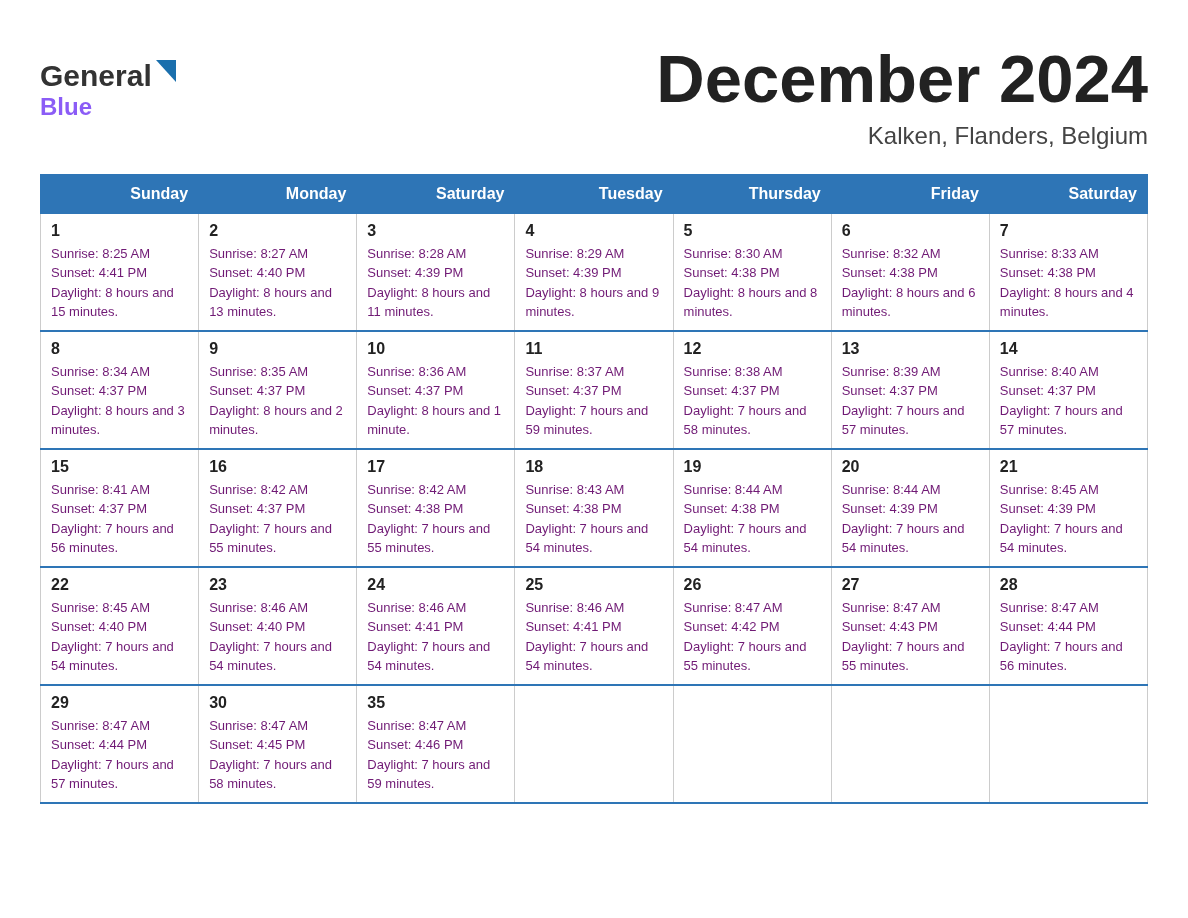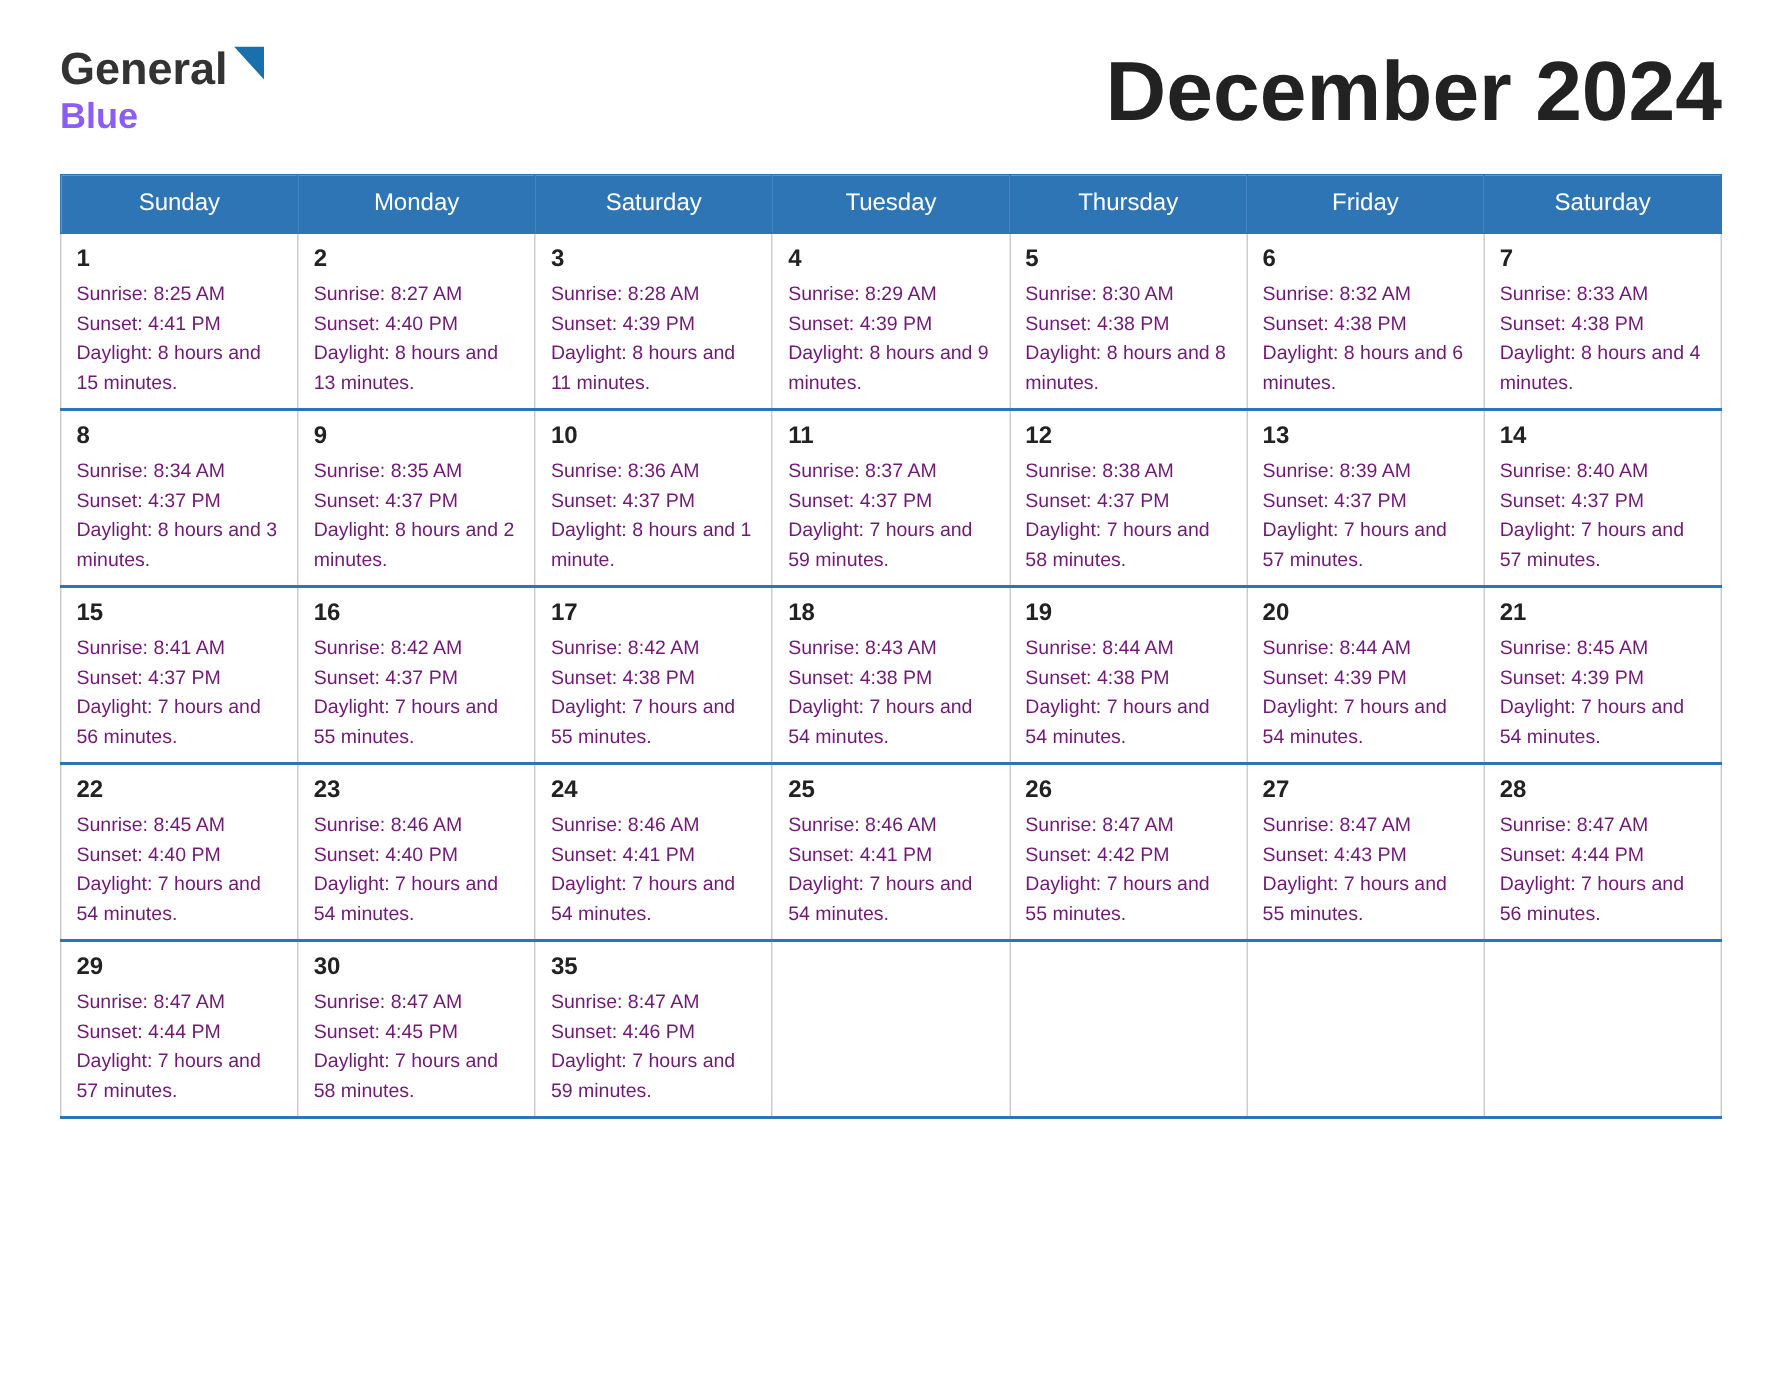--- a/index.html
+++ b/index.html
@@ -19,42 +19,43 @@
     }
     .logo {
       display: flex;
       flex-direction: column;
       align-items: flex-start;
     }
     .title-area {
       text-align: right;
     }
     .month-title {
-      font-size: 56px;
+      font-size: 67px;
       font-weight: bold;
       color: #222;
       line-height: 1.1;
+      margin-top: 12px;
     }
     .location-title {
       font-size: 24px;
       color: #444;
       margin-top: 6px;
     }
     table {
       width: 100%;
       border-collapse: collapse;
       table-layout: fixed;
     }
     thead tr th {
       background-color: #2e75b6;
       color: #fff;
       font-size: 16px;
-      font-weight: normal;
+      font-weight: bold;
       padding: 10px 10px;
-      text-align: center;
+      text-align: right;
       border: 1px solid #2e75b6;
       margin-left: 24px;
     }
     tbody tr td {
       vertical-align: top;
       padding: 8px 10px;
       font-size: 13px;
       border: 1px solid #ccc;
       height: 110px;
     }
@@ -104,20 +105,21 @@
           <polygon points="2,0 22,0 22,22" fill="#1a6fad"></polygon>
         </svg>
       </span>
     </div>
     <div>
       <span class="blue-text">Blue</span>
     </div>
   </div>
   <div class="title-area">
     <div class="month-title">December 2024</div>
+    <div class="location-title">Kalken, Flanders, Belgium</div>
   </div>
 </div>
 
 <table>
   <thead>
     <tr>
       <th><span>Sunday</span></th>
       <th><span>Monday</span></th>
       <th><span>Saturday</span></th>
       <th><span>Tuesday</span></th>

